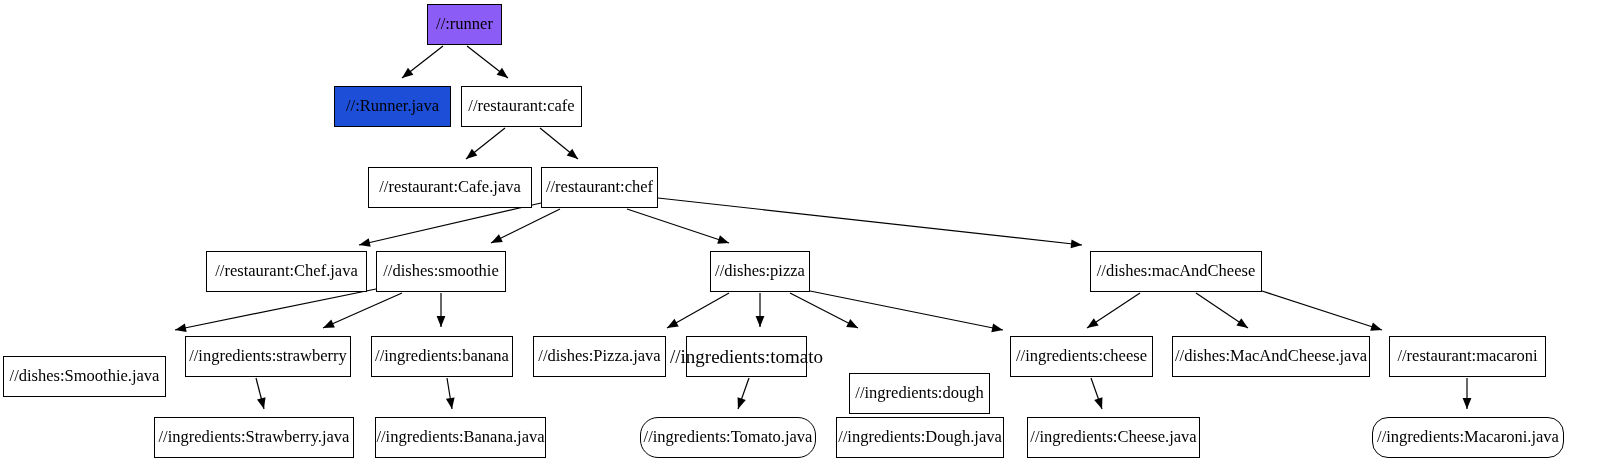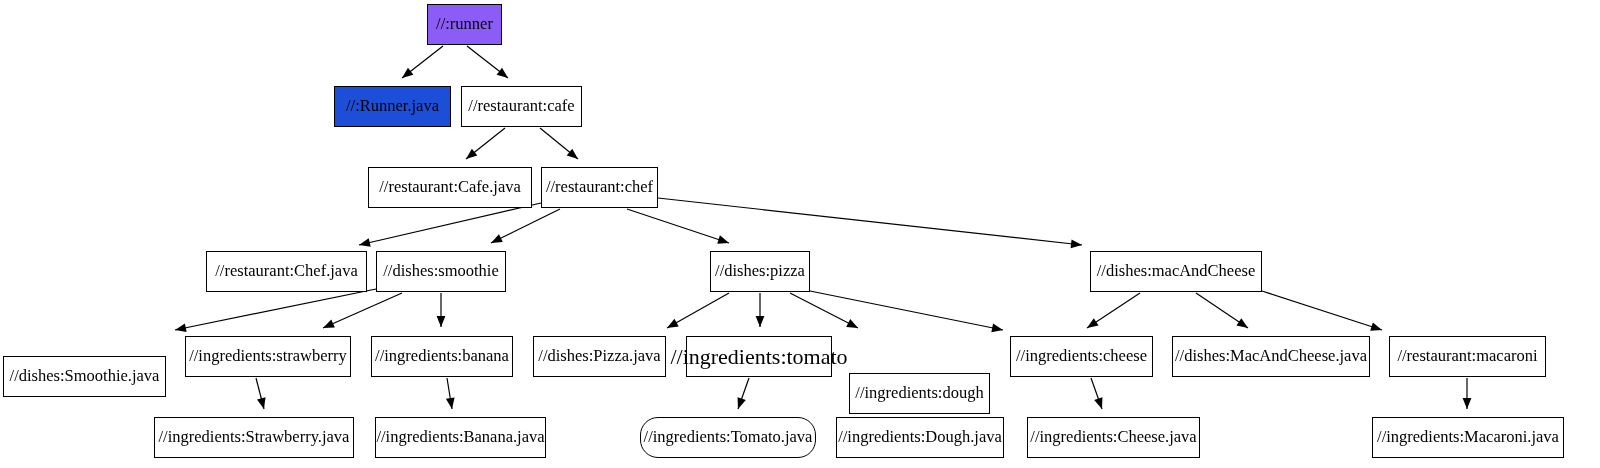--- a/index.html
+++ b/index.html
@@ -185,21 +185,21 @@
       </div>
       <div class="graph-node" style="left: 185px; top: 336px; width: 166px; height: 41px; border-color: rgb(0, 0, 0); background: rgb(255, 255, 255); font-size: 16.5px;">
         <span class="node-label">//ingredients:strawberry</span>
       </div>
       <div class="graph-node" style="left: 371px; top: 336px; width: 142px; height: 41px; border-color: rgb(0, 0, 0); background: rgb(255, 255, 255); font-size: 16.5px;">
         <span class="node-label">//ingredients:banana</span>
       </div>
       <div class="graph-node" style="left: 533px; top: 336px; width: 133px; height: 41px; border-color: rgb(0, 0, 0); background: rgb(255, 255, 255); font-size: 16.5px;">
         <span class="node-label">//dishes:Pizza.java</span>
       </div>
-      <div class="graph-node" style="left: 686px; top: 336px; width: 146px; height: 41px; border-color: rgb(0, 0, 0); background: rgb(255, 255, 255); font-size: 22px;">
+      <div class="graph-node" style="left: 686px; top: 336px; width: 121px; height: 41px; border-color: rgb(0, 0, 0); background: rgb(255, 255, 255); font-size: 19px;">
         <span class="node-label">//ingredients:tomato</span>
       </div>
       <div class="graph-node" style="left: 849px; top: 336px; width: 141px; height: 41px; border-color: rgb(0, 0, 0); background: rgb(255, 255, 255); font-size: 16.5px; margin-top: 37px;">
         <span class="node-label">//ingredients:dough</span>
       </div>
       <div class="graph-node" style="left: 1010px; top: 336px; width: 143px; height: 41px; border-color: rgb(0, 0, 0); background: rgb(255, 255, 255); font-size: 16.5px;">
         <span class="node-label">//ingredients:cheese</span>
       </div>
       <div class="graph-node" style="left: 1172px; top: 336px; width: 198px; height: 41px; border-color: rgb(0, 0, 0); background: rgb(255, 255, 255); font-size: 16.5px;">
         <span class="node-label">//dishes:MacAndCheese.java</span>
@@ -215,17 +215,17 @@
       </div>
       <div class="graph-node" style="left: 640px; top: 417px; width: 176px; height: 41px; border-color: rgb(0, 0, 0); background: rgb(255, 255, 255); font-size: 16.5px; border-radius: 18px;">
         <span class="node-label">//ingredients:Tomato.java</span>
       </div>
       <div class="graph-node" style="left: 836px; top: 417px; width: 168px; height: 41px; border-color: rgb(0, 0, 0); background: rgb(255, 255, 255); font-size: 16.5px;">
         <span class="node-label">//ingredients:Dough.java</span>
       </div>
       <div class="graph-node" style="left: 1027px; top: 417px; width: 173px; height: 41px; border-color: rgb(0, 0, 0); background: rgb(255, 255, 255); font-size: 16.5px;">
         <span class="node-label">//ingredients:Cheese.java</span>
       </div>
-      <div class="graph-node" style="left: 1372px; top: 417px; width: 192px; height: 41px; border-color: rgb(0, 0, 0); background: rgb(255, 255, 255); font-size: 16.5px;">
+      <div class="graph-node" style="left: 1372px; top: 417px; width: 192px; height: 41px; border-color: rgb(0, 0, 0); background: rgb(255, 255, 255); font-size: 16.5px; border-radius: 16px;">
         <span class="node-label">//ingredients:Macaroni.java</span>
       </div>
     </div>
 </div>
 
 </body></html>

